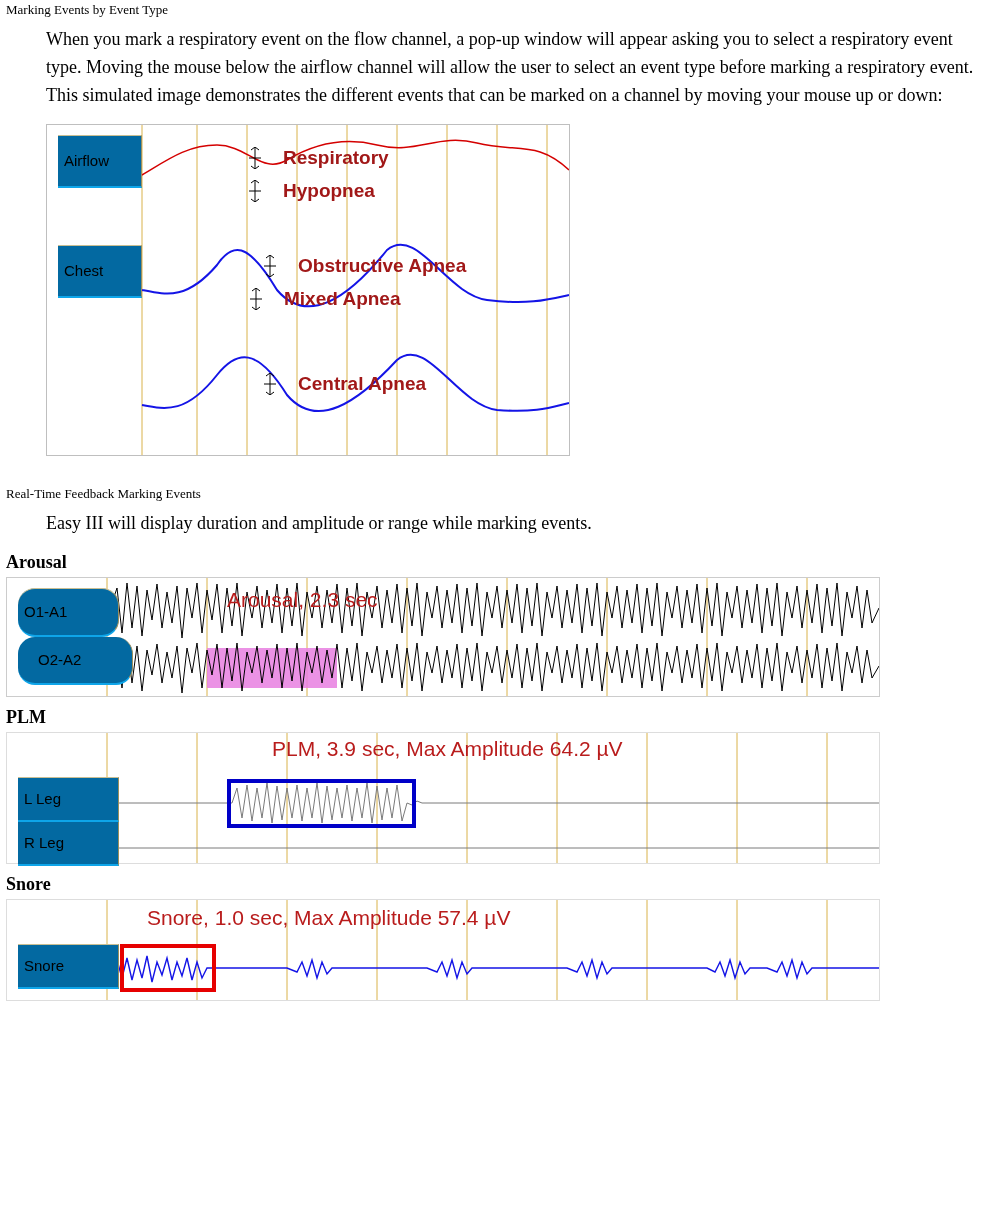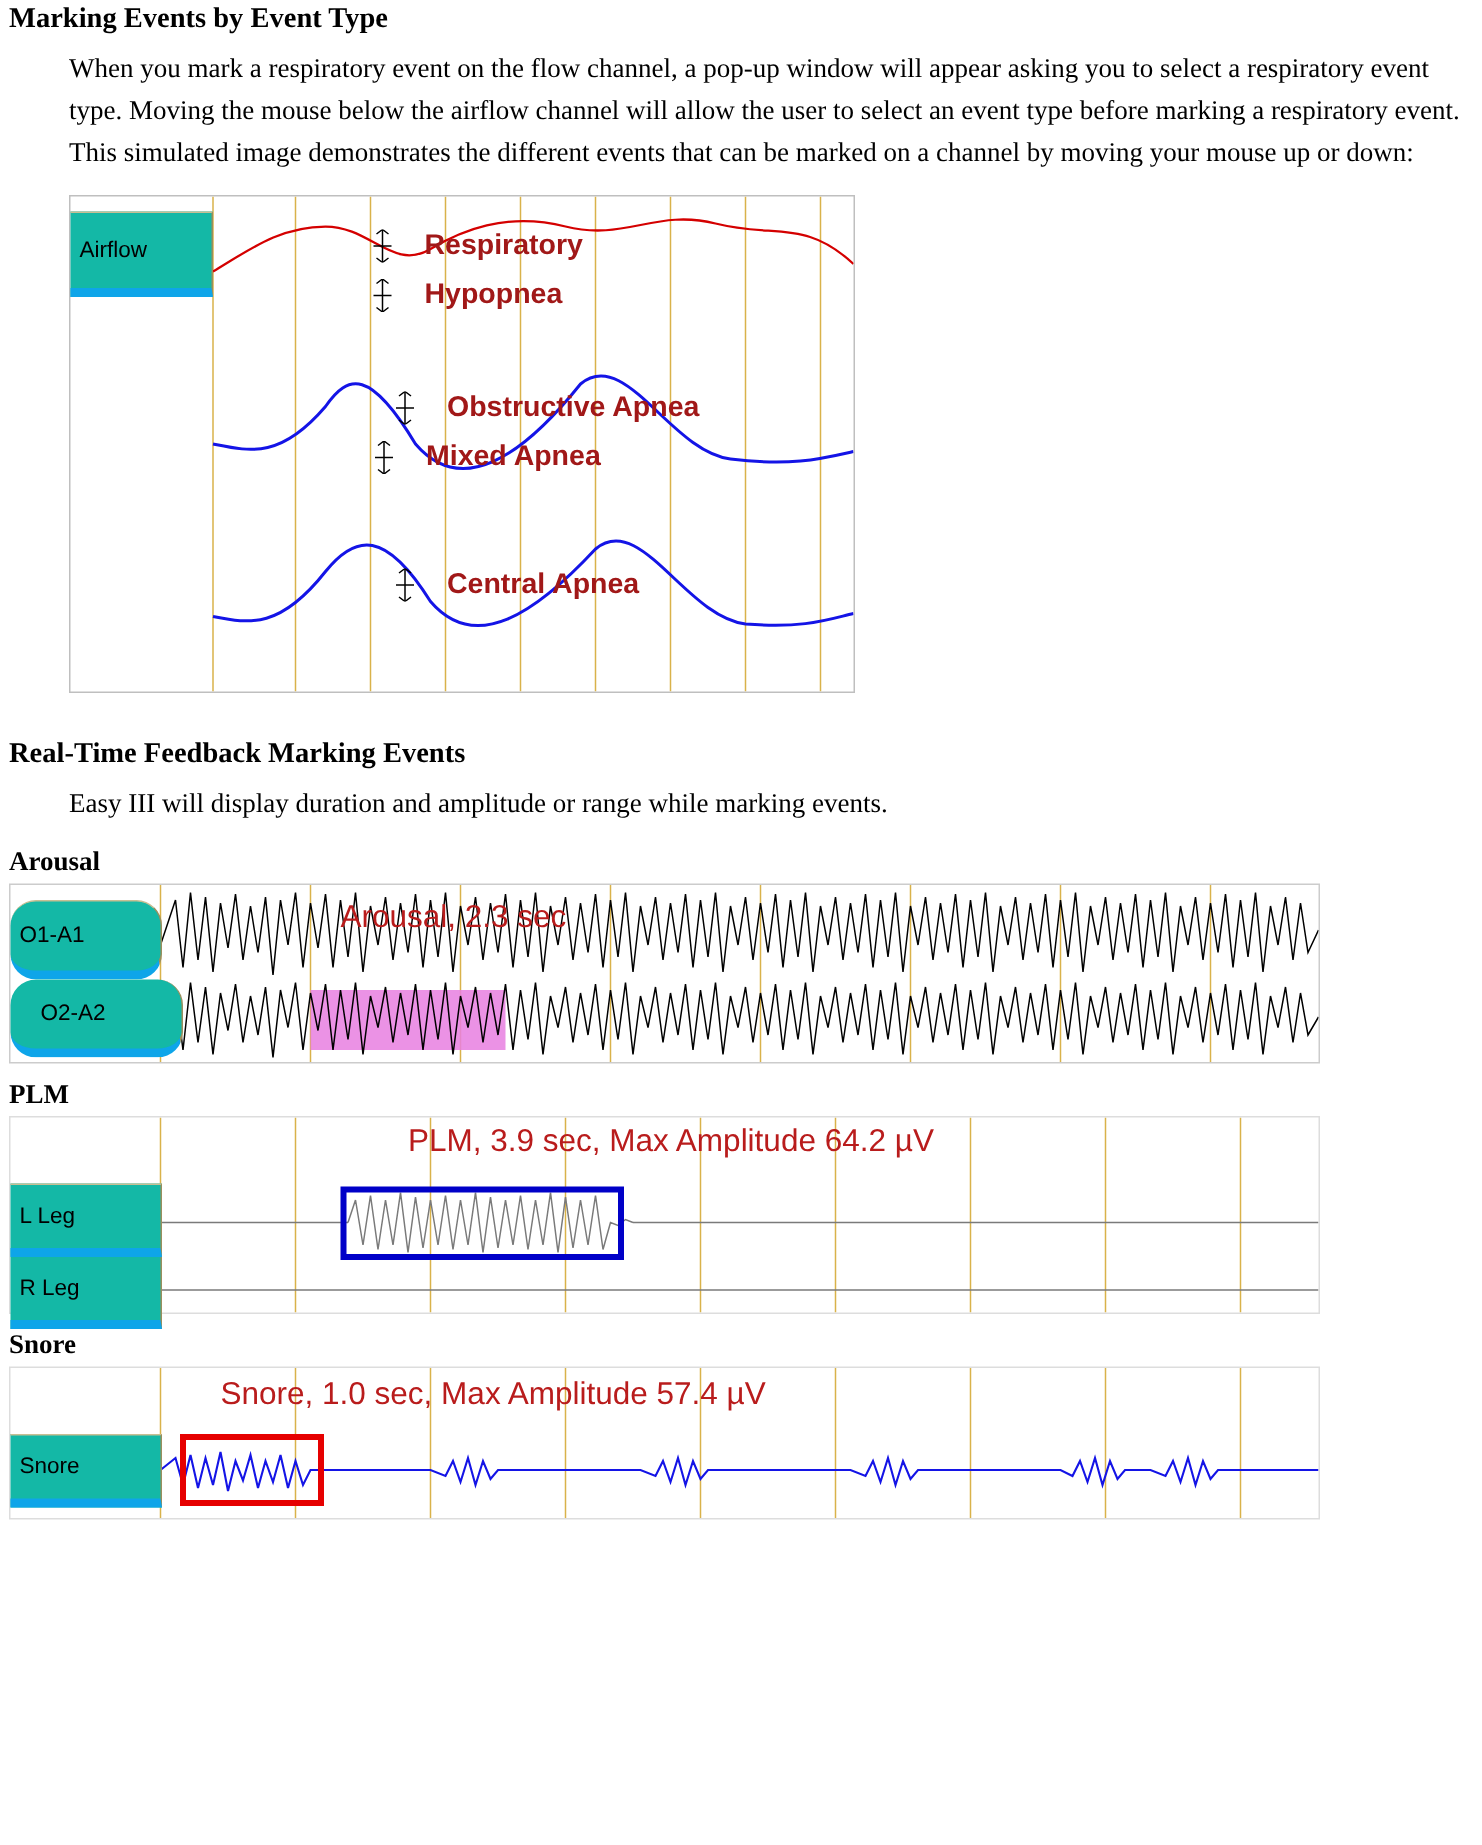--- a/index.html
+++ b/index.html
@@ -4,22 +4,22 @@
 <style>
   body {
     font-family: "Palatino Linotype", "Book Antiqua", Palatino, serif;
     font-size: 18px;
     color: #000;
     margin: 0;
     padding: 0 6px 20px 6px;
     width: 976px;
   }
   h3.section {
-    font-size: 19px;
-    font-weight: bold;
+    font-size: 13px;
+    font-weight: normal;
     margin: 2px 0 8px 0;
   }
   p.body {
     margin: 6px 0 14px 40px;
     line-height: 1.55;
     max-width: 940px;
   }
   .sub {
     font-weight: bold;
     margin: 10px 0 4px 0;
@@ -31,30 +31,31 @@
     border: 1px solid #bfbfbf;
     background: #fff;
     position: relative;
   }
   .row {
     display: flex;
     align-items: stretch;
   }
   .chlabel {
     width: 94px;
-    background: #14b8a6;
+    background: #0369a1;
     border-right: 1px solid #9a8f5d;
-    border-bottom: 6px solid #0ea5e9;
+    border-bottom: 2px solid #0ea5e9;
     font: 15px Arial, sans-serif;
     color: #000;
     padding-left: 6px;
     display: flex;
     align-items: center;
     position: relative;
     z-index: 2;
+    margin-left: 11px;
   }
   .sim svg.grid {
     position: absolute; inset:0;
   }
   .eventlabel {
     position: absolute;
     font: bold 19px Arial, sans-serif;
     color: #a11818;
     display: flex;
     align-items: center;
@@ -124,20 +125,23 @@
 
     <path d="M95 165 C120 170,140 175,170 140 C185 118,200 115,230 165 C260 200,300 175,340 125 C370 100,400 170,440 175 C480 180,500 175,522 170" fill="none" stroke="#1414e6" stroke-width="2"></path>
 
     <path d="M95 280 C120 285,140 288,170 250 C190 225,210 222,240 270 C270 305,310 278,350 235 C380 210,410 280,450 285 C490 288,505 282,522 278" fill="none" stroke="#1414e6" stroke-width="2"></path>
   </svg>
 
   <div style="position:absolute;left:0;top:0;width:95px;height:100%;">
     <div class="row" style="height:110px;">
         <div class="chlabel" style="height:50px;margin-top:10px;border-top:1px solid #c8be93;">Airflow</div>
       </div>
+    <div class="row" style="height:110px;">
+        <div class="chlabel" style="height:50px;margin-top:10px;border-top:1px solid #c8be93;">Chest</div>
+      </div>
   </div>
 
   <div class="eventlabel" style="left:200px;top:22px;">
     <svg class="cursor" width="16" height="22">
         <line x1="8" y1="0" x2="8" y2="22" stroke="#000"></line>
         <line x1="2" y1="11" x2="14" y2="11" stroke="#000"></line>
         <polyline points="4,3 8,0 12,3" fill="none" stroke="#000"></polyline>
         <polyline points="4,19 8,22 12,19" fill="none" stroke="#000"></polyline>
       </svg>
     <span>Respiratory</span>

